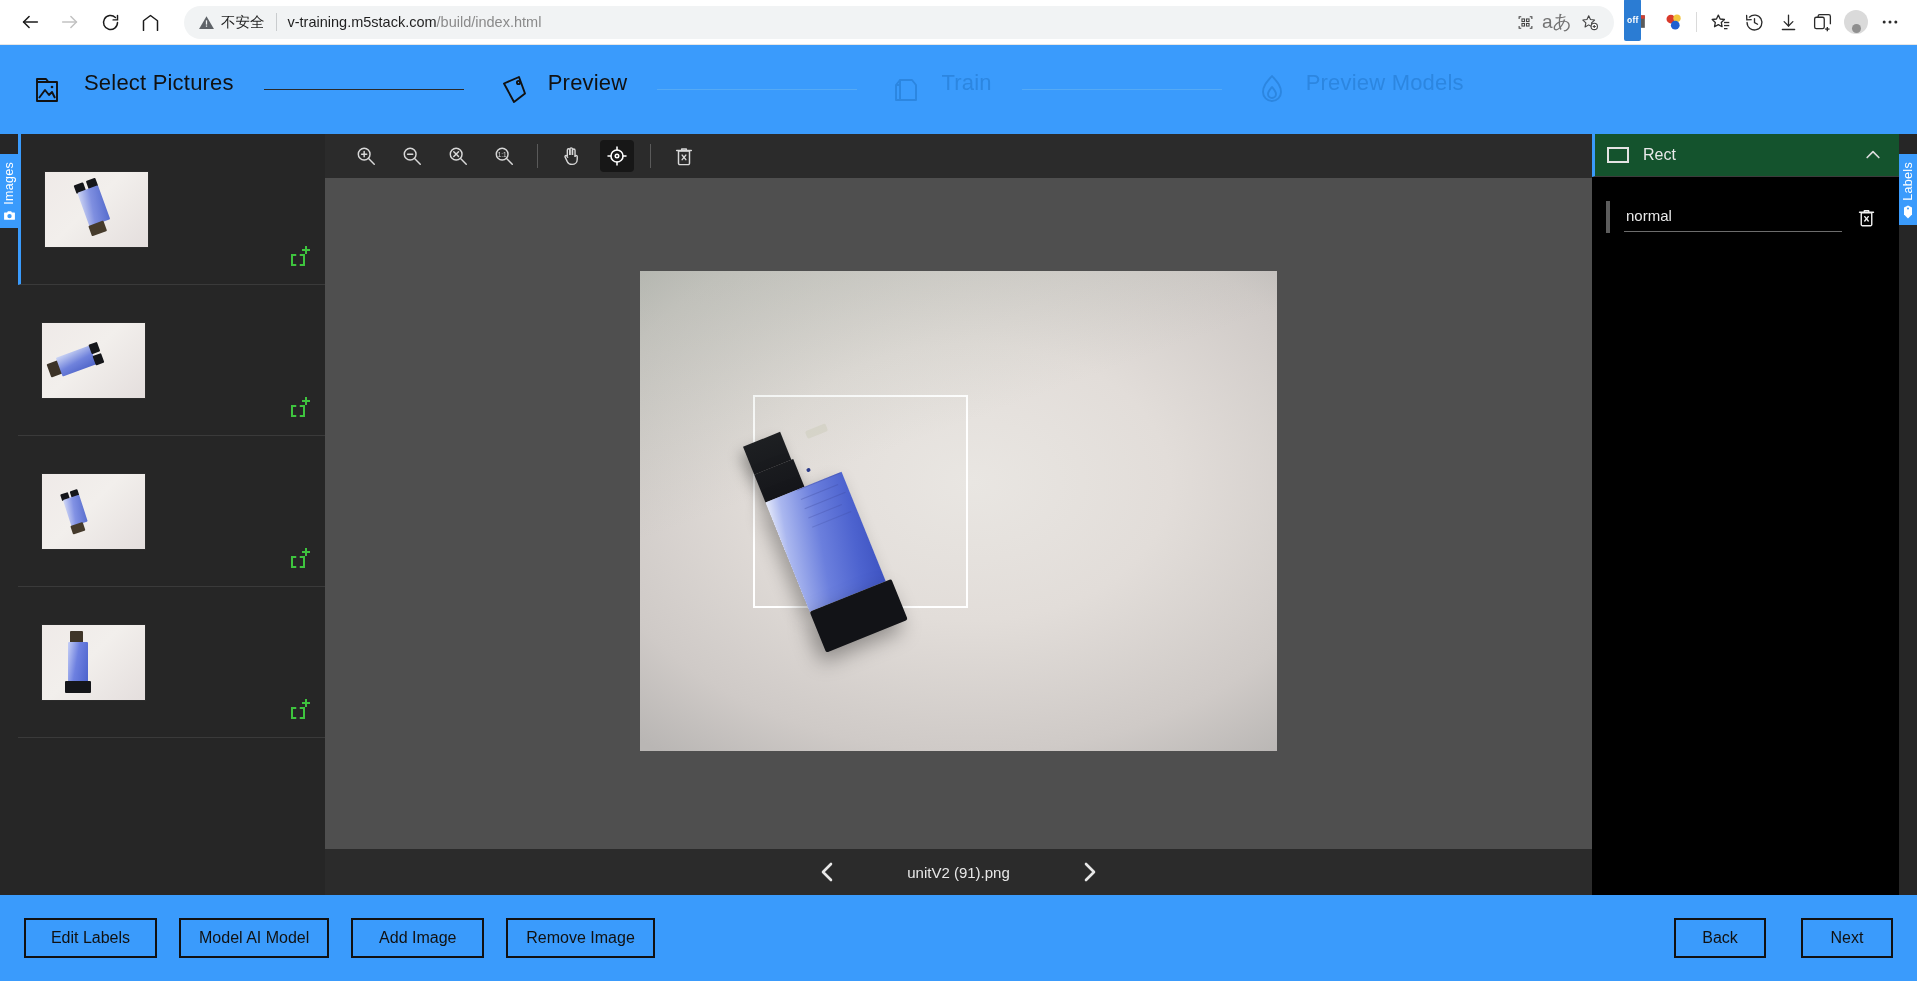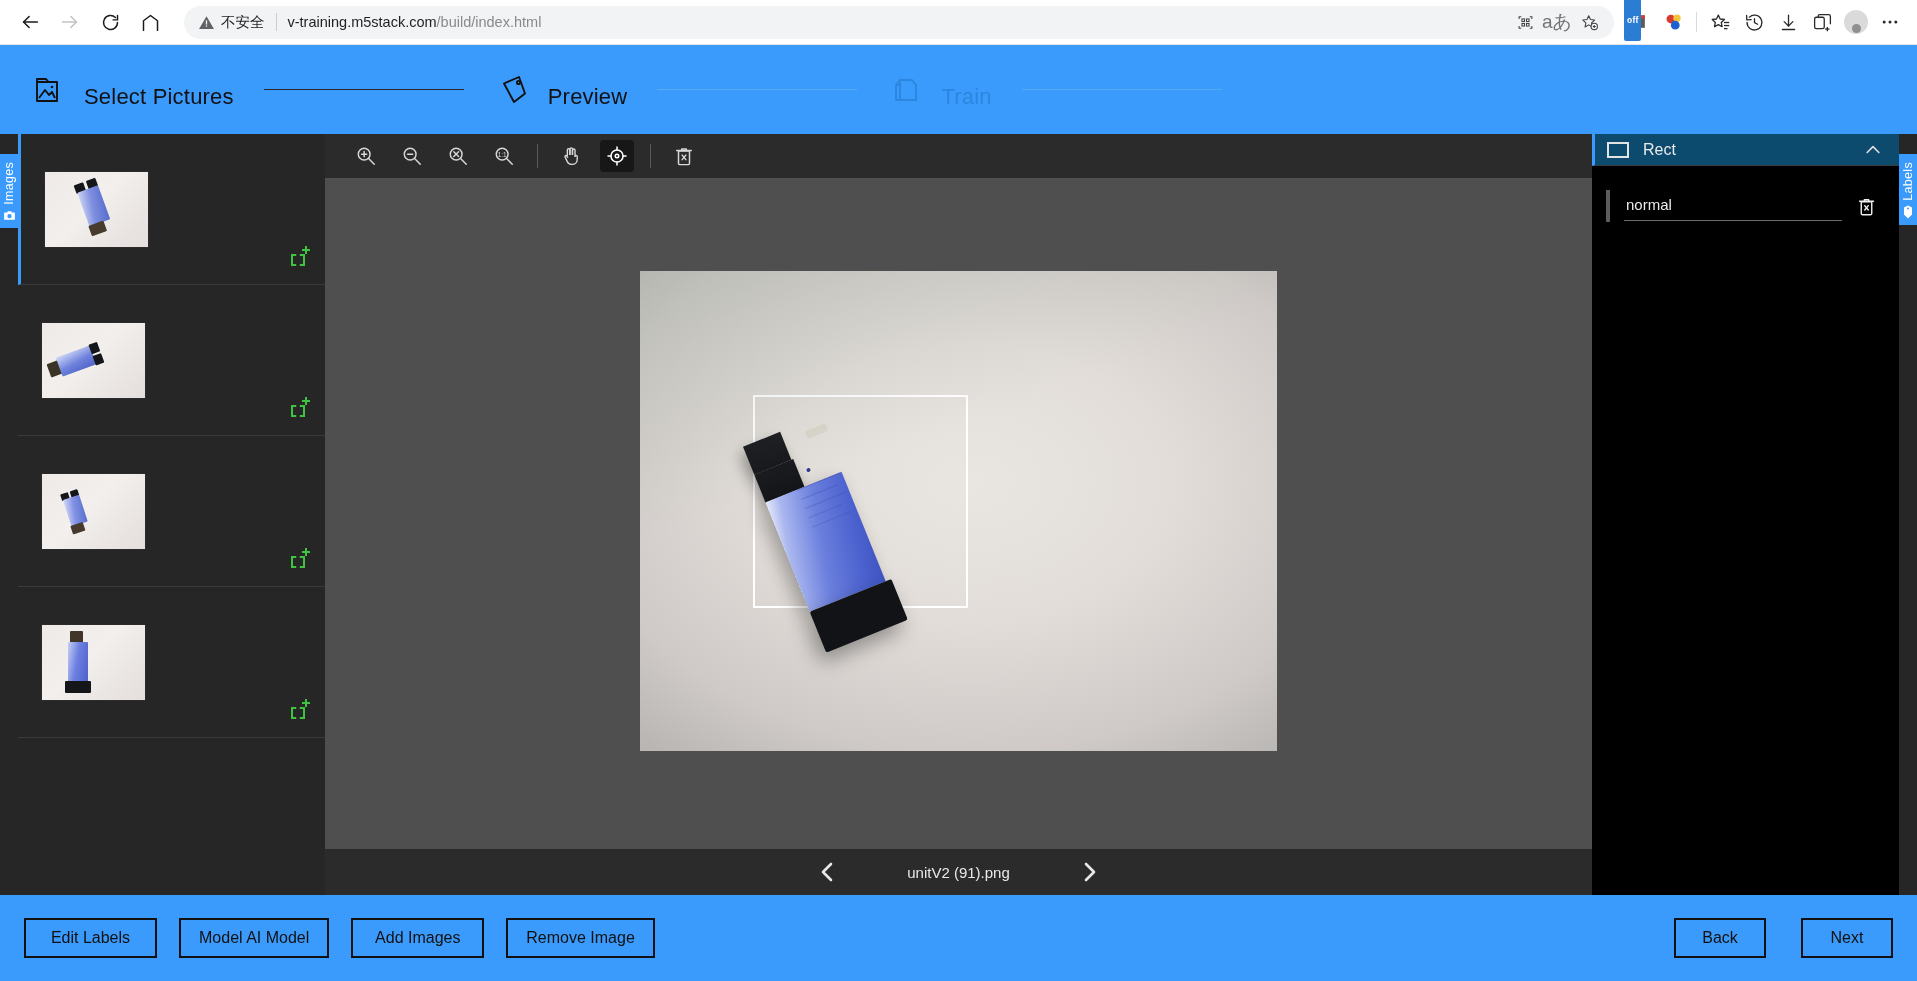--- a/index.html
+++ b/index.html
@@ -77,21 +77,21 @@
   }
 
   
   .steps {
     height: 89px; width: 100%;
     background: #3a9bfc;
     display: flex; align-items: center;
     padding: 0 30px;
   }
   .step {
-    display: flex; align-items: flex-end; gap: 14px;
+    display: flex; align-items: flex-start; gap: 14px;
     flex: 0 0 auto;
   }
   .step-label { font-size: 22px; color: #111; letter-spacing: .2px; }
   .step.inactive .step-label { color: #2c86e0; }
   .step.inactive .step-ico { color: #2c86e0; }
   .step-ico { color: #111; display:flex; }
   .step-line {
     flex: 1 1 auto; height: 1px; background: #2a2a2a;
     margin: 0 30px; max-width: 200px;
     align-self: center;
@@ -212,21 +212,21 @@
     color: #e8e8e8; font-size: 25px; line-height:1;
   }
   .fb-name { font-size: 15px; color: #e8e8e8; min-width: 200px; text-align:center; }
 
   
   .rightpanel {
     width: 307px; background: #2b2b2b; flex: 0 0 auto;
     display: flex; flex-direction: column;
   }
   .rp-head {
-    height: 32px; background: #0c4a6e;
+    height: 43px; background: #14532d;
     display: flex; align-items: center; gap: 14px;
     padding: 0 16px 0 12px;
     border-left: 3px solid #3a9bfc;
     border-bottom: 1px solid #3c3c3c;
   }
   .rp-rect-ico { width:22px;height:16px;border:2px solid #e3e3e3; flex:0 0 auto;}
   .rp-title { font-size: 16px; color:#eaeaea; }
   .rp-chev { margin-left:auto; color:#dcdcdc; display:flex; }
   .rp-body { flex:1 1 auto; background:#000000; padding-top: 18px; }
   .rp-item {
@@ -412,20 +412,29 @@
       <span class="step-ico">
         <svg width="40" height="40" viewBox="0 0 40 40" fill="none" stroke="currentColor" stroke-width="1.9" stroke-linejoin="round">
             <path d="M13 10h12l4 5v15H13z"></path>
             <path d="M13 10 9 15v15l4 0"></path>
             <path d="M9 15h4"></path>
           </svg>
       </span>
       <span class="step-label">Train</span>
     </div>
     <div class="step-line dim"></div>
+    <div class="step inactive">
+      <span class="step-ico">
+        <svg width="40" height="40" viewBox="0 0 40 40" fill="none" stroke="currentColor" stroke-width="1.9" stroke-linejoin="round">
+            <path d="M20 6c6 7 9 10 9 16a9 9 0 0 1-18 0c0-6 3-9 9-16z"></path>
+            <path d="M20 17c2.5 3 4 4.5 4 7a4 4 0 0 1-8 0c0-2.5 1.5-4 4-7z"></path>
+          </svg>
+      </span>
+      <span class="step-label">Preview Models</span>
+    </div>
     <div class="steps-spacer"></div>
   </div>
 
   <div class="middle">
 
     <div class="side-tab-col">
       <div class="side-tab">
         <span class="side-tab-text">Images</span>
         <span class="side-tab-ico">
           <svg width="13" height="13" viewBox="0 0 24 24" fill="currentColor">
@@ -623,20 +632,20 @@
             </svg>
         </span>
       </div>
     </div>
 
   </div>
 
   <div class="bottombar">
     <button class="btn">Edit Labels</button>
     <button class="btn">Model AI Model</button>
-    <button class="btn">Add Images</button>
+    <button class="btn">Add Image</button>
     <button class="btn">Remove Image</button>
     <div class="bb-spacer"></div>
     <button class="btn small">Back</button>
     <button class="btn small">Next</button>
   </div>
 
 </div>
 
 </body></html>

